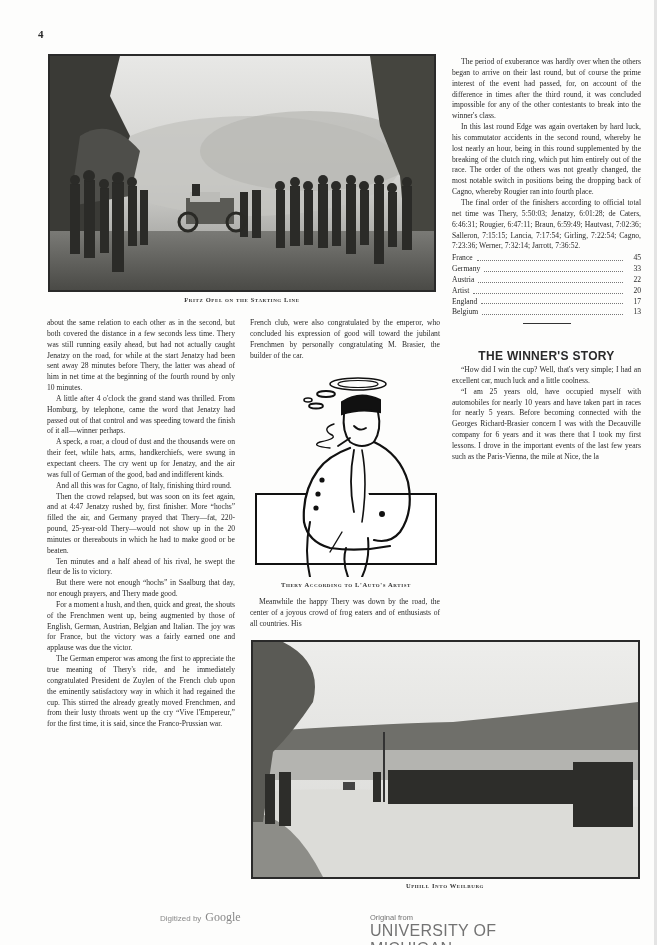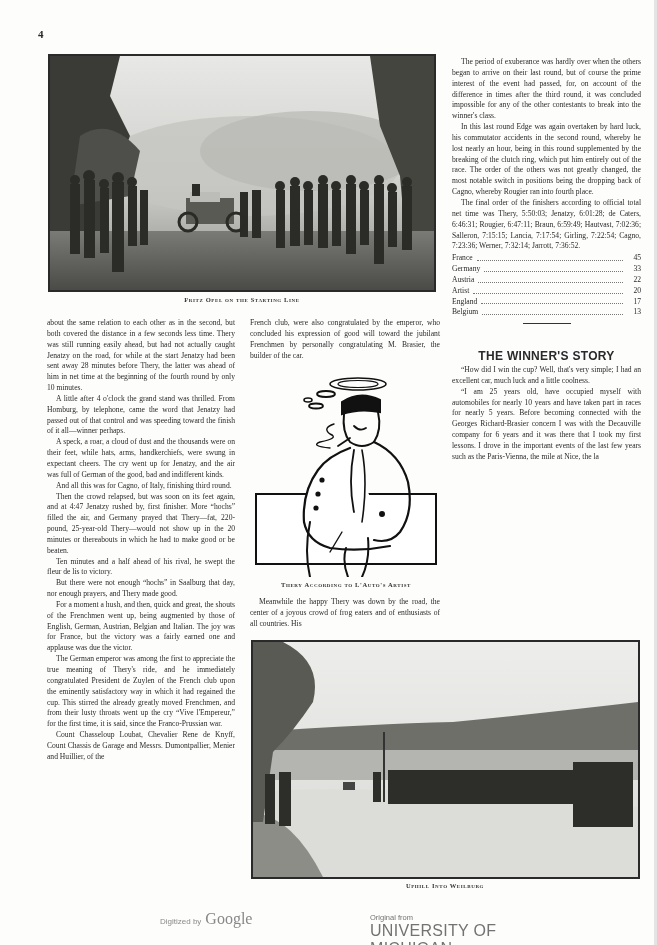--- a/index.html
+++ b/index.html
@@ -32,21 +32,21 @@
   .score-table { margin-top: 1px; }
   .score-row { display: flex; align-items: center; }
   .score-row .country { white-space: nowrap; }
   .score-row .dots { flex: 1; border-bottom: 1px dotted #777; margin: 0 4px 2px 4px; height: 6px; }
   .score-row .pts { width: 14px; text-align: right; }
   .rule { width: 48px; margin: 5px auto 4px auto; border-top: 1px solid #333; }
   .section-head { text-align: center; font-family: "Liberation Sans", "DejaVu Sans", sans-serif; font-weight: bold; font-size: 12px; letter-spacing: 0.3px; margin-bottom: 3px; margin-top: 27px; }
 
   .footer-left { position: absolute; left: 128px; top: 910px; display: flex; align-items: baseline; gap: 4px; color: #8a8a8a; }
   .footer-left .small { font-family: "Liberation Sans", "DejaVu Sans", sans-serif; font-size: 8px; padding-left: 32px; }
-  .footer-left .brand { font-family: "Liberation Serif", "DejaVu Serif", serif; font-size: 16px; color: #888; }
+  .footer-left .brand { font-family: "Liberation Serif", "DejaVu Serif", serif; font-size: 12px; color: #888; }
   .footer-right { position: absolute; left: 370px; top: 913px; width: 200px; font-family: "Liberation Sans", "DejaVu Sans", sans-serif; color: #737373; }
   .footer-right .small { font-size: 7.5px; }
   .footer-right .big { font-size: 16px; letter-spacing: 0.3px; }
   .right-edge { position: absolute; right: 0; top: 0; width: 3px; height: 945px; background: #e4e4e4; }
 </style>
 </head>
 <body>
 
 <div class="page">
 
@@ -123,21 +123,20 @@
   <div class="col col1">
     <p class="noindent">about the same relation to each other as in the second, but both covered the distance in a few seconds less time. Thery was still running easily ahead, but had not actually caught Jenatzy on the road, for while at the start Jenatzy had been sent away 28 minutes before Thery, the latter was ahead of him in net time at the beginning of the fourth round by only 10 minutes.</p>
     <p>A little after 4 o'clock the grand stand was thrilled. From Homburg, by telephone, came the word that Jenatzy had passed out of that control and was speeding toward the finish of it all—winner perhaps.</p>
     <p>A speck, a roar, a cloud of dust and the thousands were on their feet, while hats, arms, handkerchiefs, were swung in expectant cheers. The cry went up for Jenatzy, and the air was full of German of the good, bad and indifferent kinds.</p>
     <p>And all this was for Cagno, of Italy, finishing third round.</p>
     <p>Then the crowd relapsed, but was soon on its feet again, and at 4:47 Jenatzy rushed by, first finisher. More “hochs” filled the air, and Germany prayed that Thery—fat, 220-pound, 25-year-old Thery—would not show up in the 20 minutes or thereabouts in which he had to make good or be beaten.</p>
     <p>Ten minutes and a half ahead of his rival, he swept the fleur de lis to victory.</p>
     <p>But there were not enough “hochs” in Saalburg that day, nor enough prayers, and Thery made good.</p>
     <p>For a moment a hush, and then, quick and great, the shouts of the Frenchmen went up, being augmented by those of English, German, Austrian, Belgian and Italian. The joy was for France, but the victory was a fairly earned one and applause was due the victor.</p>
     <p>The German emperor was among the first to appreciate the true meaning of Thery's ride, and he immediately congratulated President de Zuylen of the French club upon the eminently satisfactory way in which it had regained the cup. This stirred the already greatly moved Frenchmen, and from their lusty throats went up the cry “Vive l'Empereur,” for the first time, it is said, since the Franco-Prussian war.</p>
-    <p>Count Chasseloup Loubat, Chevalier Rene de Knyff, Count Chassis de Garage and Messrs. Dumontpallier, Menier and Huillier, of the</p>
   </div>
 
   <div class="col col2">
     <p class="noindent">French club, were also congratulated by the emperor, who concluded his expression of good will toward the jubilant Frenchmen by personally congratulating M. Brasier, the builder of the car.</p>
   </div>
 
   <div class="cartoon">
     <svg width="192" height="205" viewBox="0 0 192 205" fill="none" stroke="#111" stroke-width="2" stroke-linecap="round">
       <rect x="6" y="122" width="180" height="70" fill="#fff"></rect>
       <ellipse cx="108" cy="12" rx="28" ry="6" stroke-width="1.6"></ellipse>

